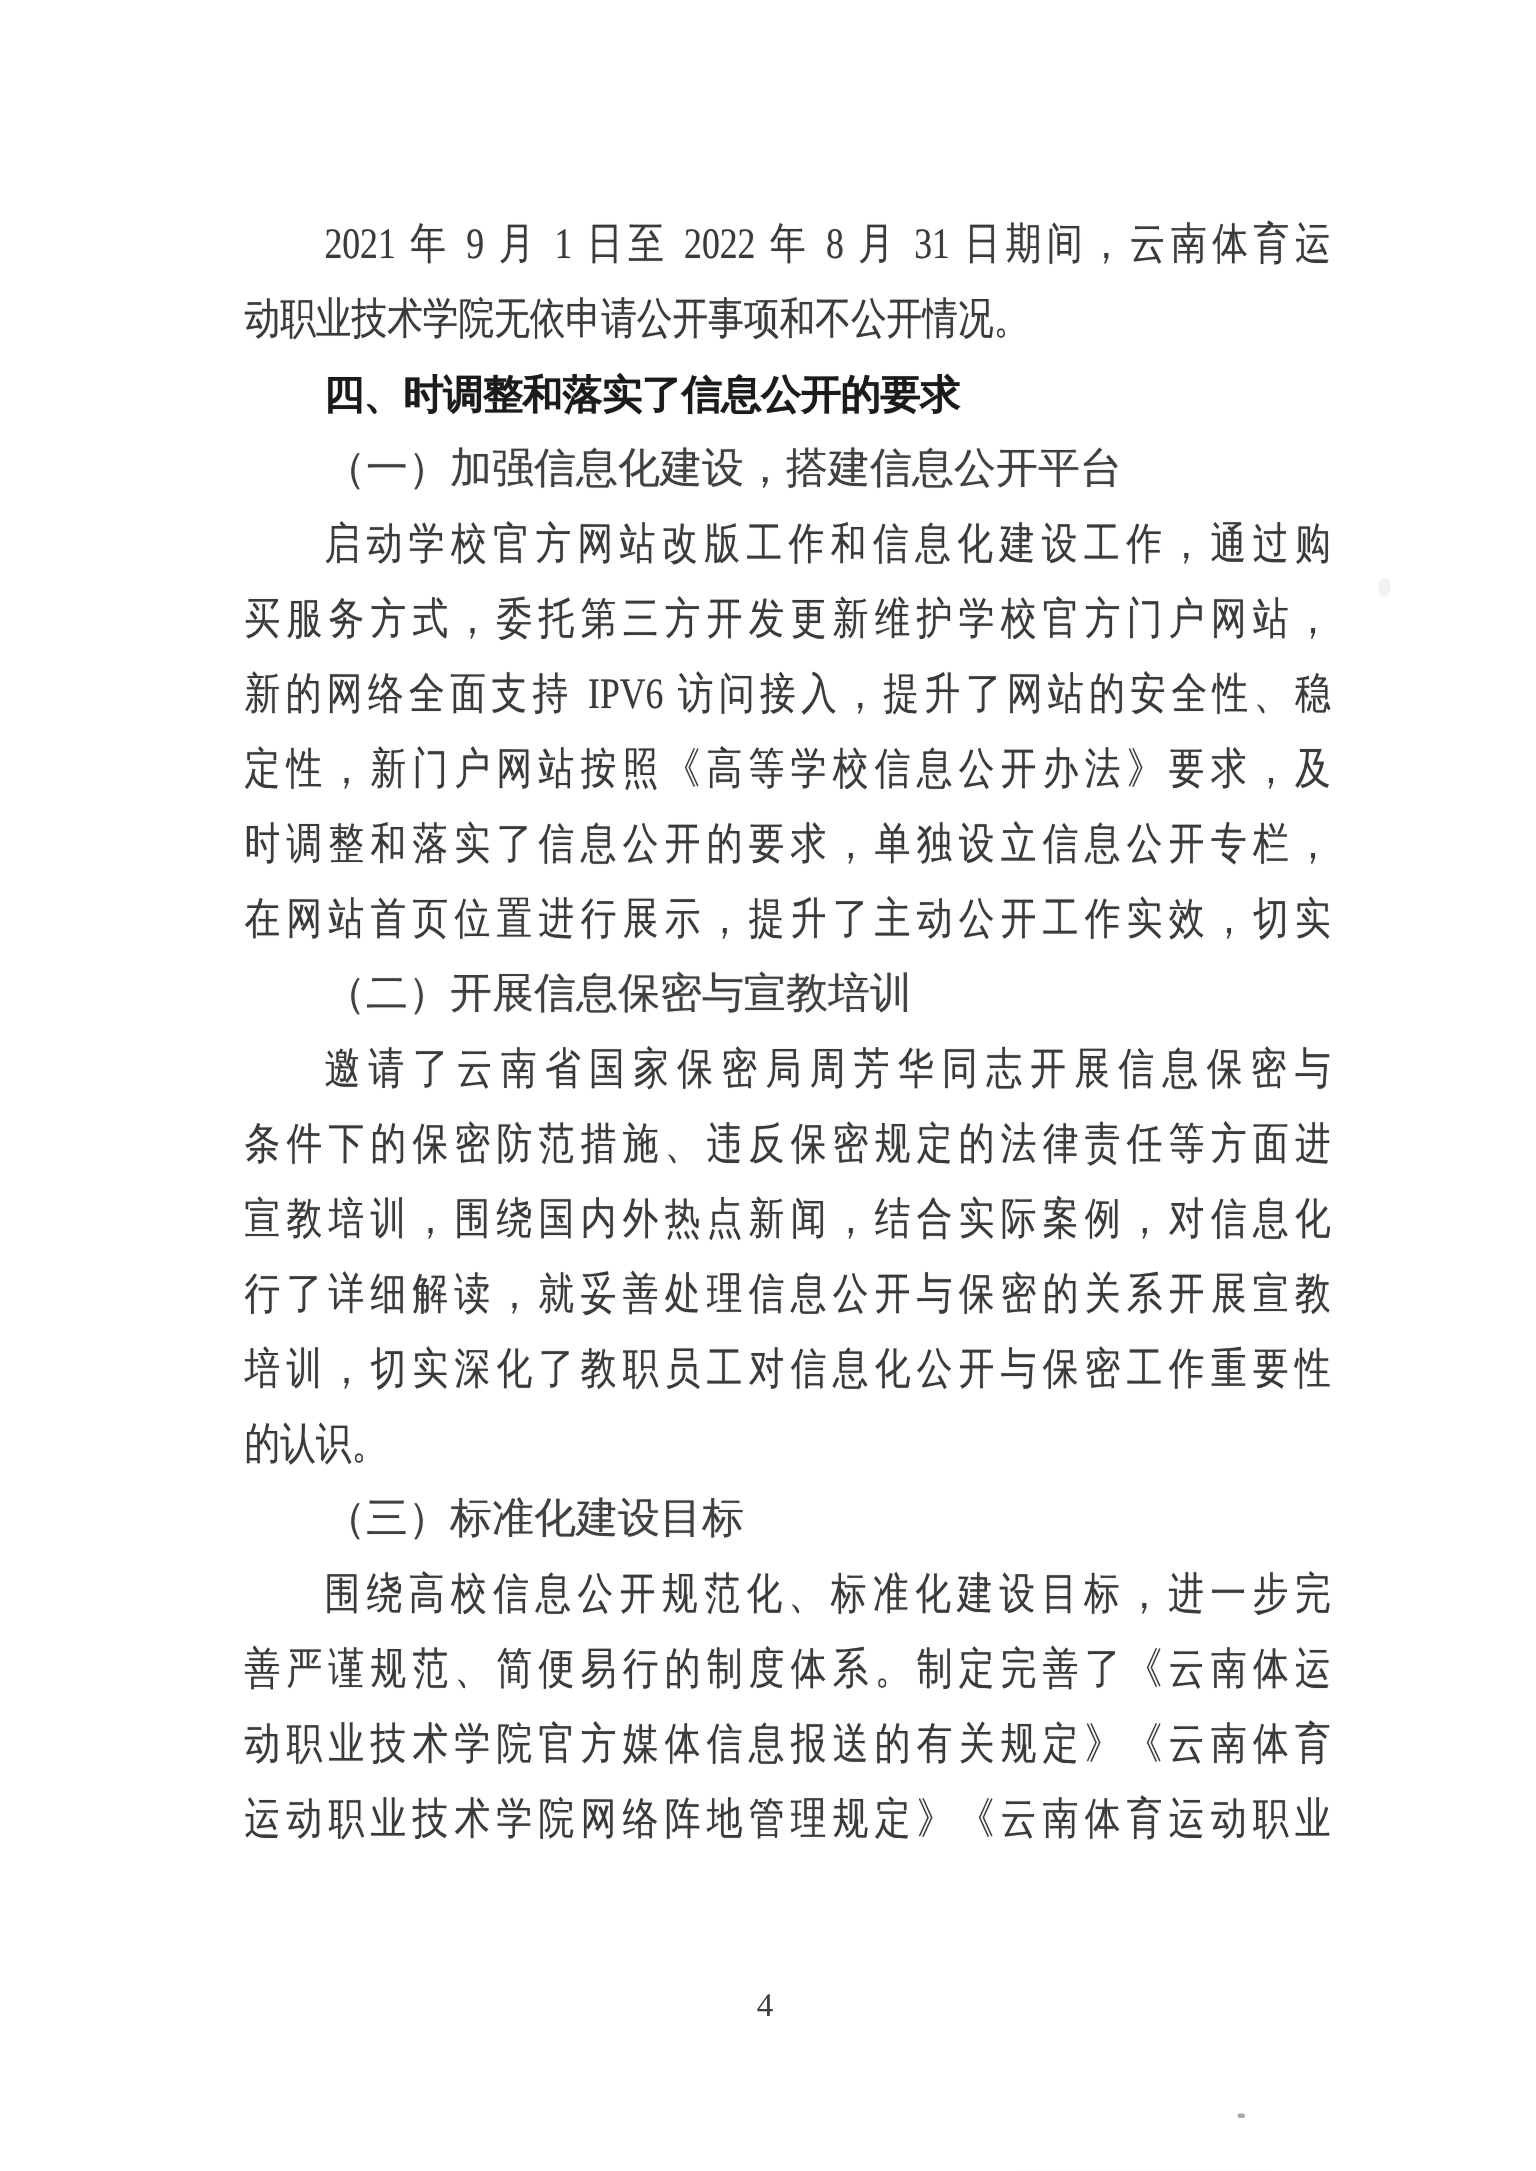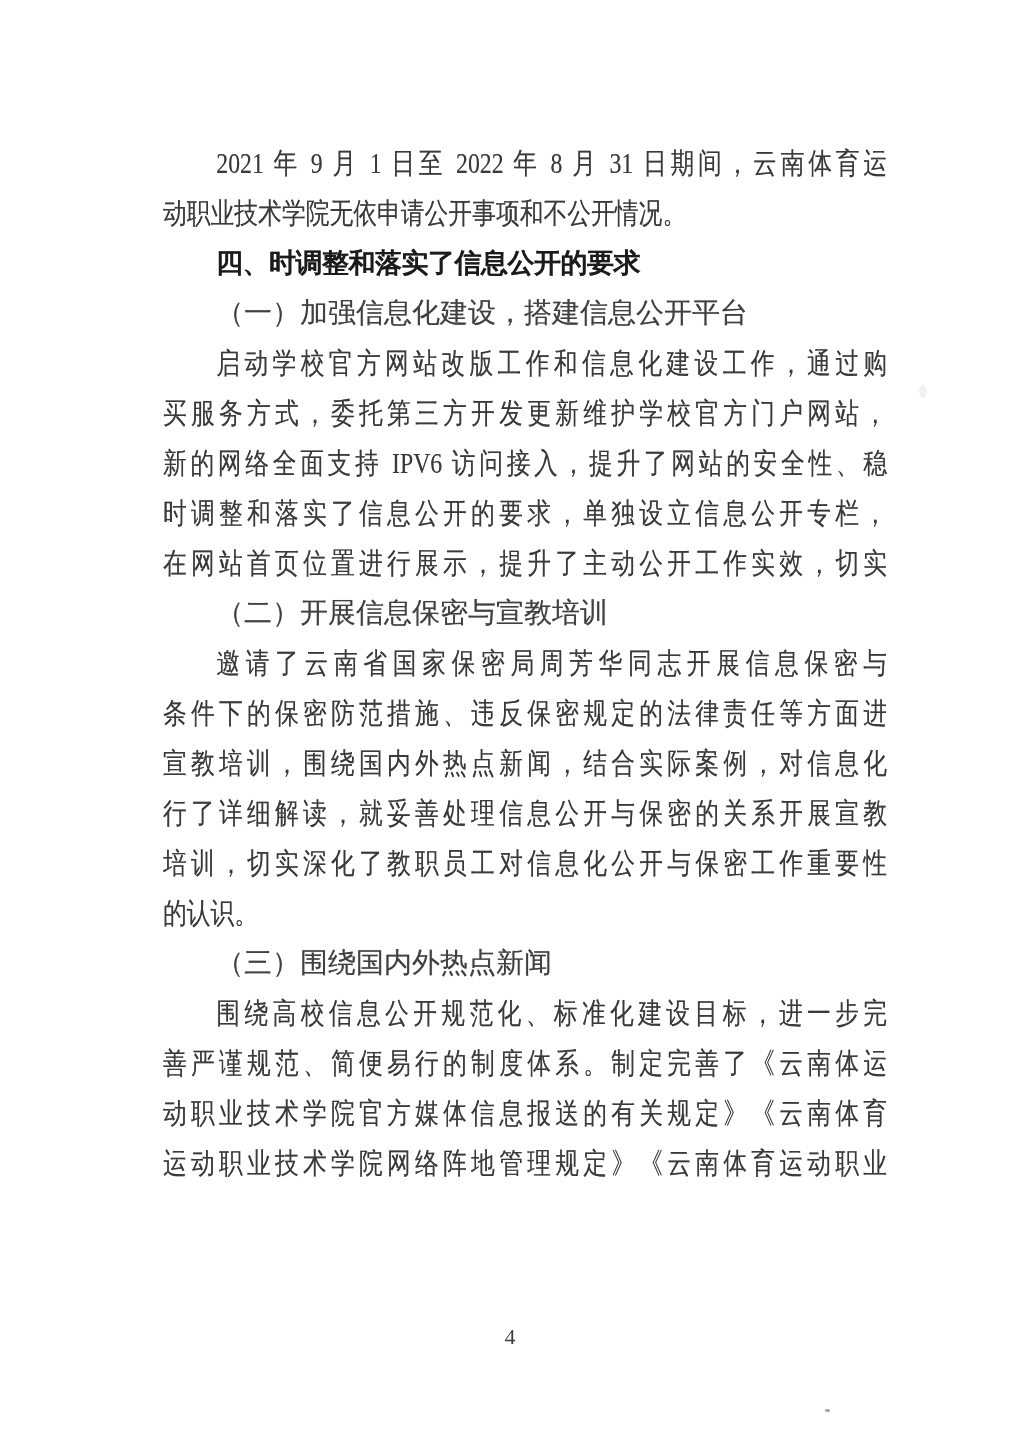--- a/index.html
+++ b/index.html
@@ -101,20 +101,23 @@
     <div class="line body indent just">
         <span class="inner">启动学校官方网站改版工作和信息化建设工作，通过购</span>
       </div>
     <div class="line body just">
         <span class="inner">买服务方式，委托第三方开发更新维护学校官方门户网站，</span>
       </div>
     <div class="line body just">
         <span class="inner">新的网络全面支持 IPV6 访问接入，提升了网站的安全性、稳</span>
       </div>
     <div class="line body just">
+        <span class="inner">定性，新门户网站按照《高等学校信息公开办法》要求，及</span>
+      </div>
+    <div class="line body just">
         <span class="inner">时调整和落实了信息公开的要求，单独设立信息公开专栏，</span>
       </div>
     <div class="line body just">
         <span class="inner">在网站首页位置进行展示，提升了主动公开工作实效，切实</span>
       </div>
     <div class="line sub indent">
         <span class="inner">（二）开展信息保密与宣教培训</span>
       </div>
     <div class="line body indent just">
         <span class="inner">邀请了云南省国家保密局周芳华同志开展信息保密与</span>
@@ -128,21 +131,21 @@
     <div class="line body just">
         <span class="inner">行了详细解读，就妥善处理信息公开与保密的关系开展宣教</span>
       </div>
     <div class="line body just">
         <span class="inner">培训，切实深化了教职员工对信息化公开与保密工作重要性</span>
       </div>
     <div class="line body">
         <span class="inner">的认识。</span>
       </div>
     <div class="line sub indent">
-        <span class="inner">（三）围绕国内外热点新闻</span>
+        <span class="inner">（三）标准化建设目标</span>
       </div>
     <div class="line body indent just">
         <span class="inner">围绕高校信息公开规范化、标准化建设目标，进一步完</span>
       </div>
     <div class="line body just">
         <span class="inner">善严谨规范、简便易行的制度体系。制定完善了《云南体运</span>
       </div>
     <div class="line body just">
         <span class="inner">动职业技术学院官方媒体信息报送的有关规定》《云南体育</span>
       </div>

